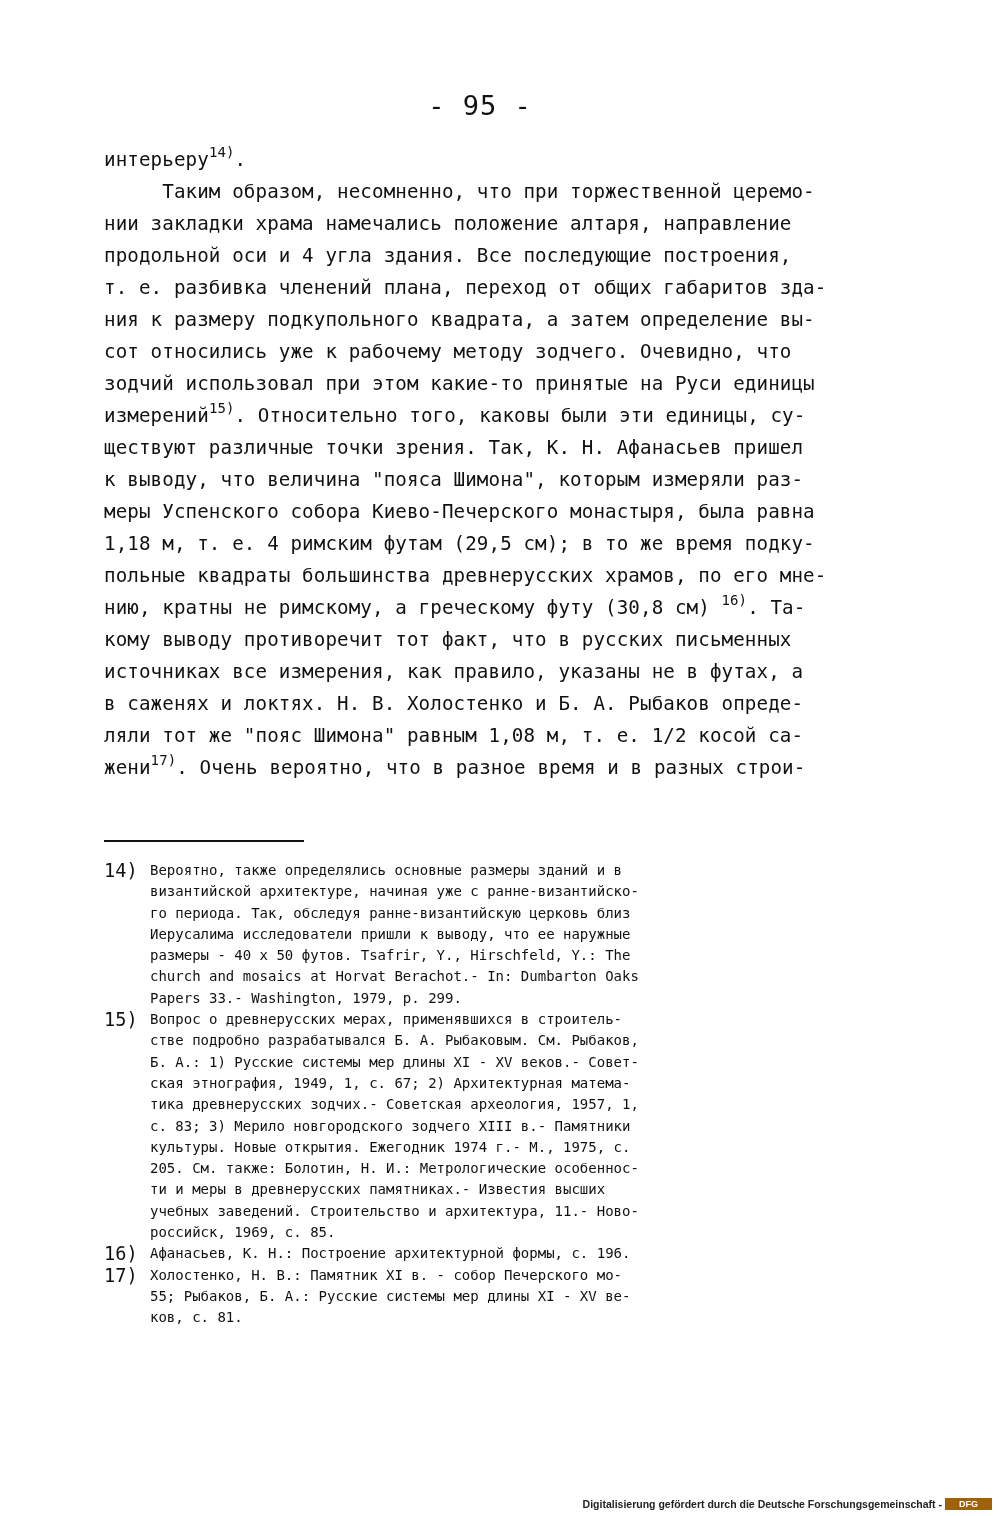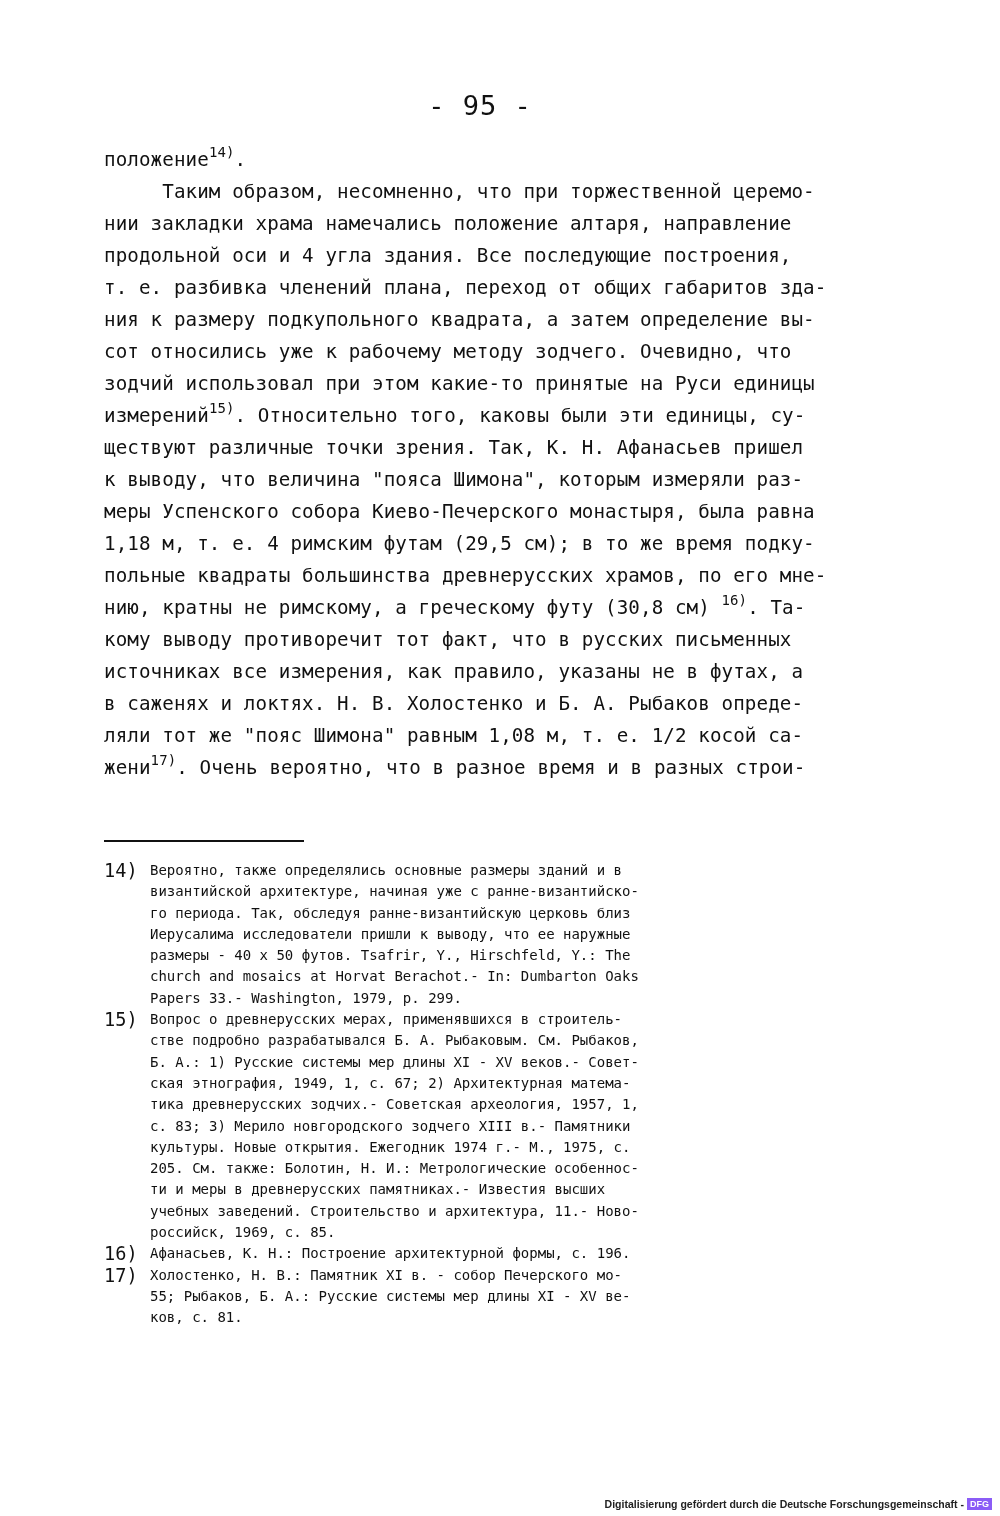--- a/index.html
+++ b/index.html
@@ -11,30 +11,30 @@
   .line { height: 32px; line-height: 32px; font-size: 19.2px; white-space: pre; letter-spacing: 0.1px; }
   sup { font-size: 14px; vertical-align: 9px; line-height: 0; }
   .rule { position: absolute; left: 104px; top: 840px; width: 200px; height: 2px; background: #111; }
   .footnotes { position: absolute; left: 104px; top: 860px; width: 800px; }
   .fn { display: flex; }
   .fn-num { width: 46px; flex: 0 0 46px; font-size: 18.6px; line-height: 21.3px; }
   .fn-lines { flex: 1; }
   .fn-line { height: 21.3px; line-height: 21.3px; font-size: 14px; white-space: pre; }
   .footer-credit { position: absolute; right: 8px; bottom: 6px; font-family: "Liberation Sans", sans-serif;
                    font-size: 10.5px; font-weight: bold; color: #222; display: flex; align-items: center; gap: 3px; }
-  .dfg-logo { background: #8b5cf6; color: #fff; font-size: 9px; font-weight: bold; padding: 1px 3px;
+  .dfg-logo { background: #a16207; color: #fff; font-size: 9px; font-weight: bold; padding: 1px 14px;
               font-family: "Liberation Sans", sans-serif; }
 </style>
 </head>
 <body>
 
 <div class="page-number">- 95 -</div>
 
 <div class="body-text" id="body-text">
-    <div class="line"><span>положение</span><sup>14)</sup><span>.</span></div>
+    <div class="line"><span>интерьеру</span><sup>14)</sup><span>.</span></div>
     <div class="line"><span>     Таким образом, несомненно, что при торжественной церемо-</span></div>
     <div class="line"><span>нии закладки храма намечались положение алтаря, направление</span></div>
     <div class="line"><span>продольной оси и 4 угла здания. Все последующие построения,</span></div>
     <div class="line"><span>т. е. разбивка членений плана, переход от общих габаритов зда-</span></div>
     <div class="line"><span>ния к размеру подкупольного квадрата, а затем определение вы-</span></div>
     <div class="line"><span>сот относились уже к рабочему методу зодчего. Очевидно, что</span></div>
     <div class="line"><span>зодчий использовал при этом какие-то принятые на Руси единицы</span></div>
     <div class="line"><span>измерений</span><sup>15)</sup><span>. Относительно того, каковы были эти единицы, су-</span></div>
     <div class="line"><span>ществуют различные точки зрения. Так, К. Н. Афанасьев пришел</span></div>
     <div class="line"><span>к выводу, что величина "пояса Шимона", которым измеряли раз-</span></div>

